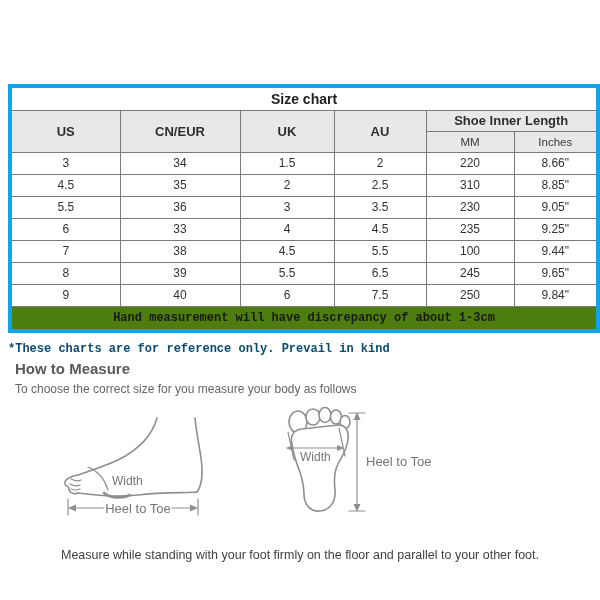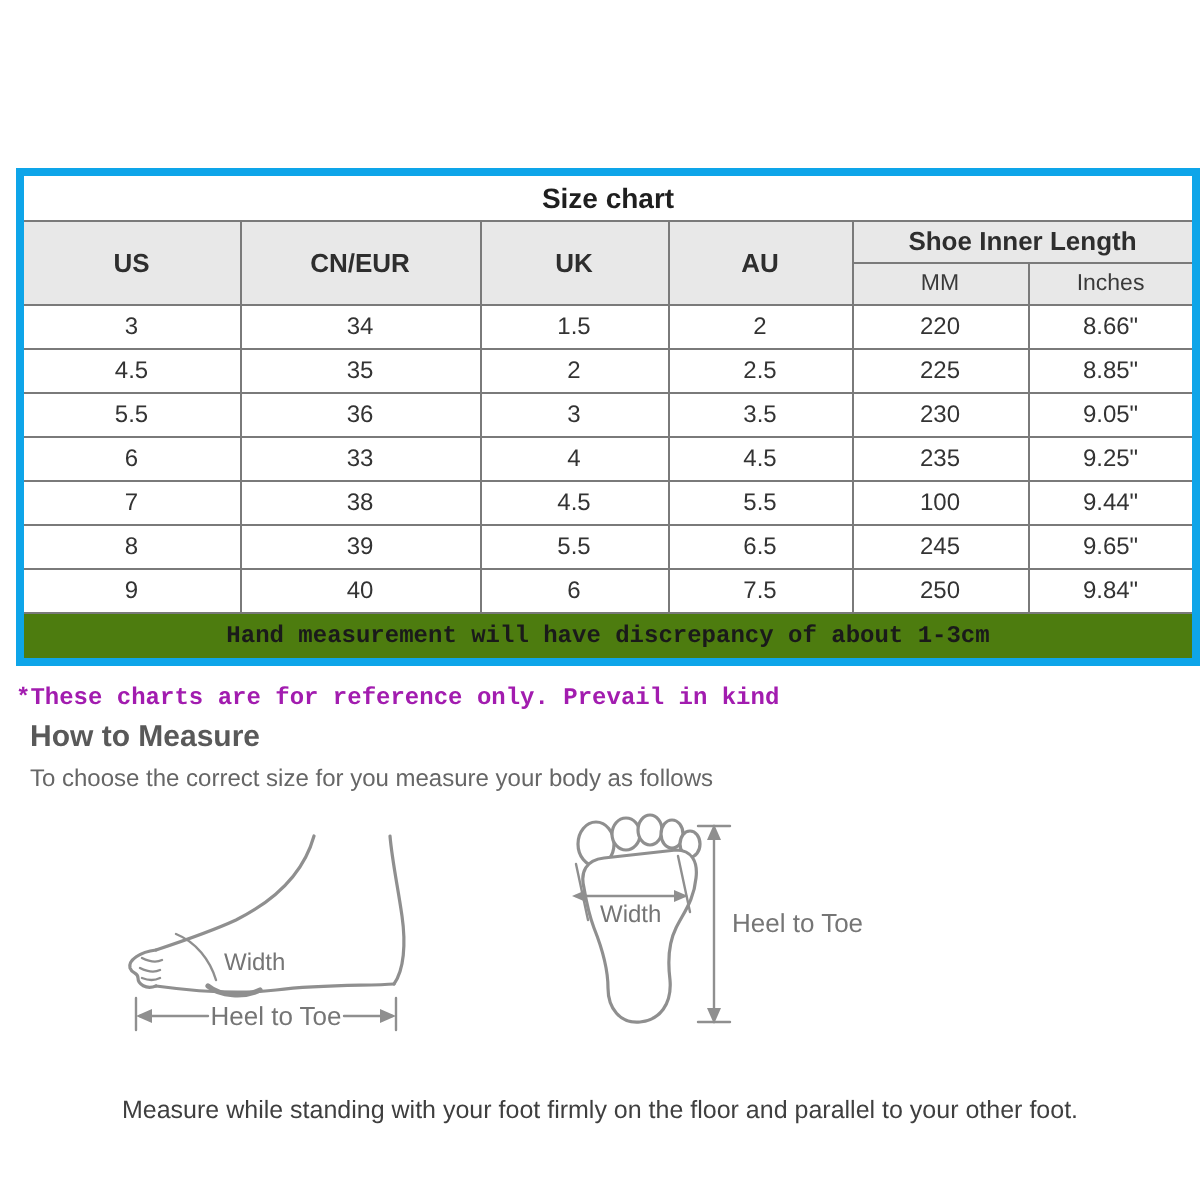--- a/index.html
+++ b/index.html
@@ -26,21 +26,21 @@
   tr.data-row td { height: 22px; background: #fff; }
   tr.foot-row td {
     height: 25px; background: #4d7c0f;
     font-family: "Liberation Mono", monospace; font-weight: bold; font-size: 12px; color: #1a1a1a;
   }
 
   
   .ref-note {
     position: absolute; left: 8px; top: 342px;
     font-family: "Liberation Mono", monospace; font-weight: bold;
-    font-size: 12px; color: #a21caf; white-space: nowrap;
+    font-size: 12px; color: #0c4a6e; white-space: nowrap;
   }
   .htm-heading {
     position: absolute; left: 15px; top: 360px;
     font-size: 15px; color: #595959; white-space: nowrap; font-weight: bold;
   }
   .htm-sub {
     position: absolute; left: 15px; top: 382px;
     font-size: 12px; color: #666666; white-space: nowrap;
   }
   .instruction {
@@ -91,21 +91,21 @@
       <td>1.5</td>
       <td>2</td>
       <td>220</td>
       <td>8.66"</td>
     </tr>
     <tr class="data-row">
       <td>4.5</td>
       <td>35</td>
       <td>2</td>
       <td>2.5</td>
-      <td>225</td>
+      <td>310</td>
       <td>8.85"</td>
     </tr>
     <tr class="data-row">
       <td>5.5</td>
       <td>36</td>
       <td>3</td>
       <td>3.5</td>
       <td>230</td>
       <td>9.05"</td>
     </tr>

